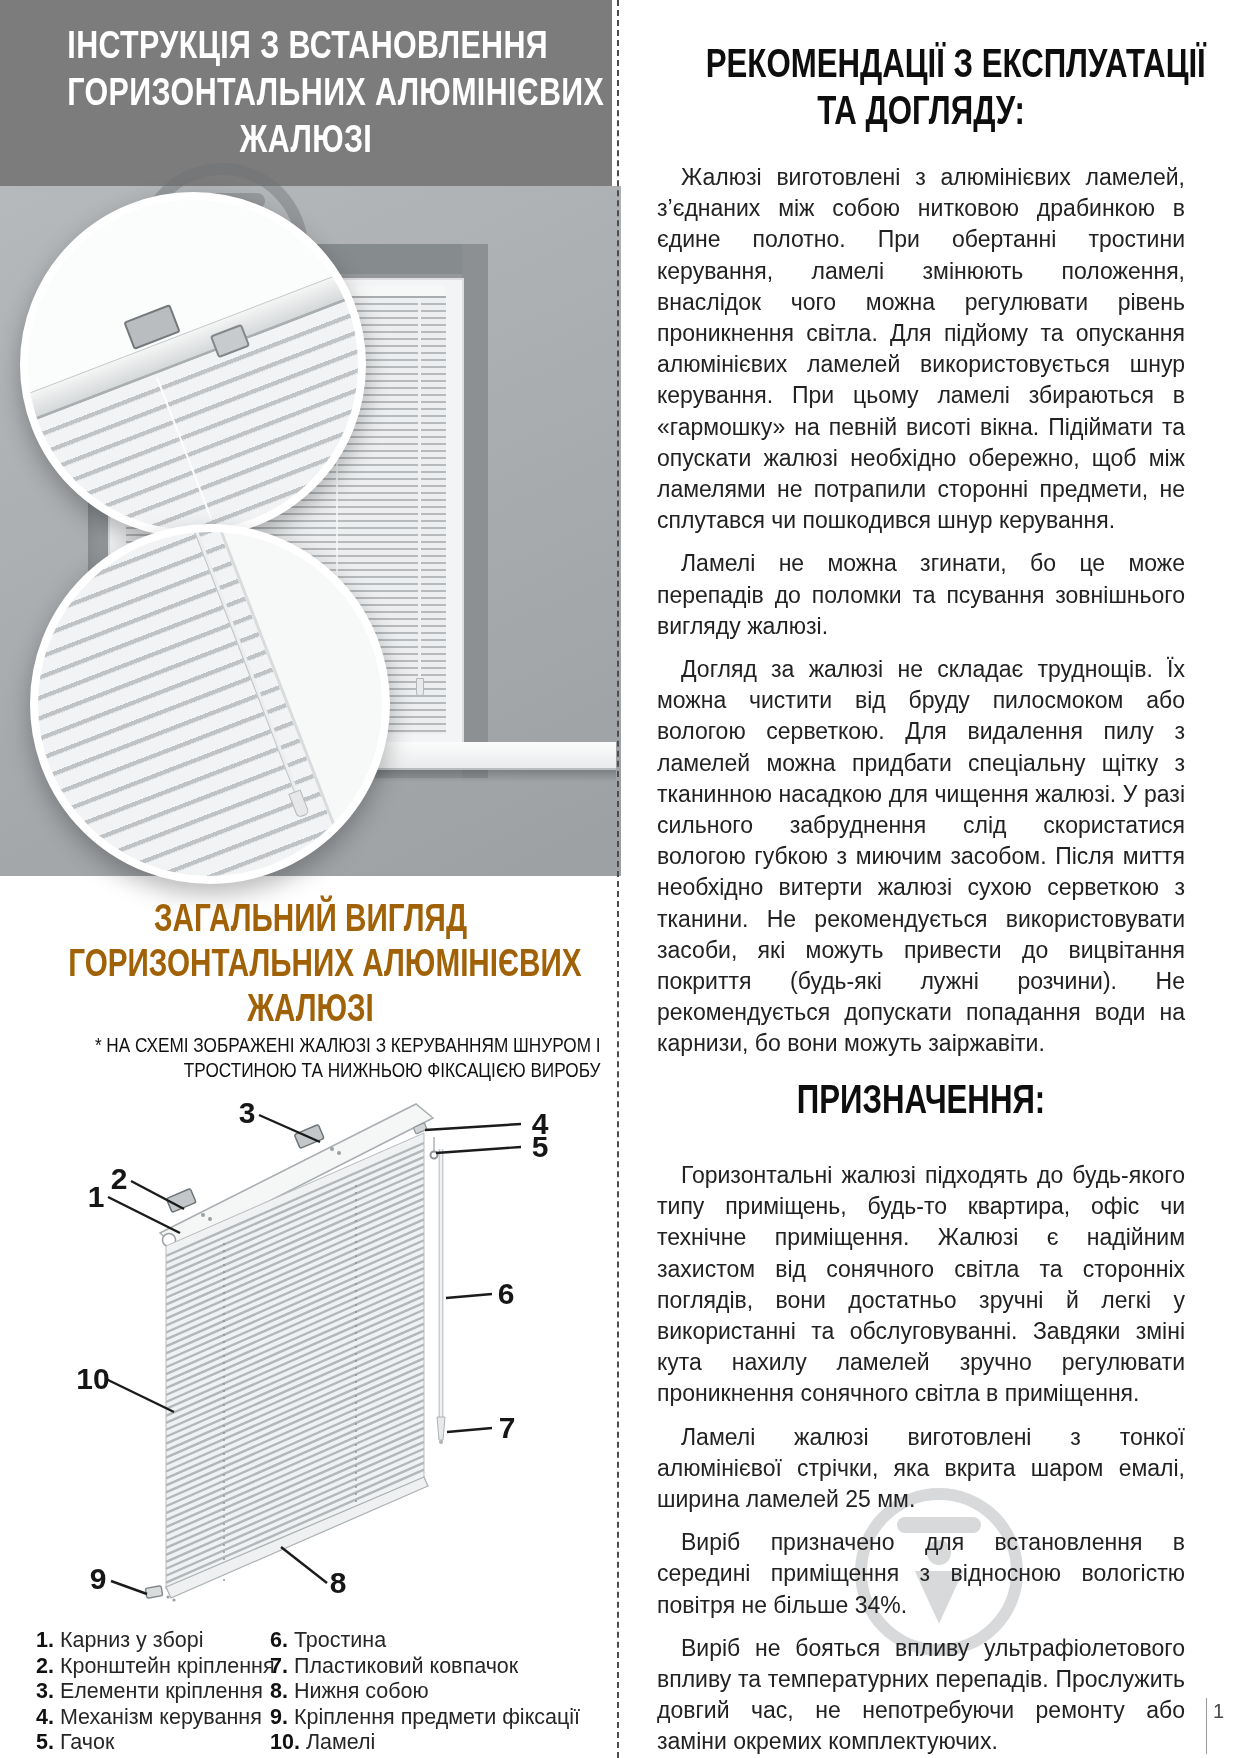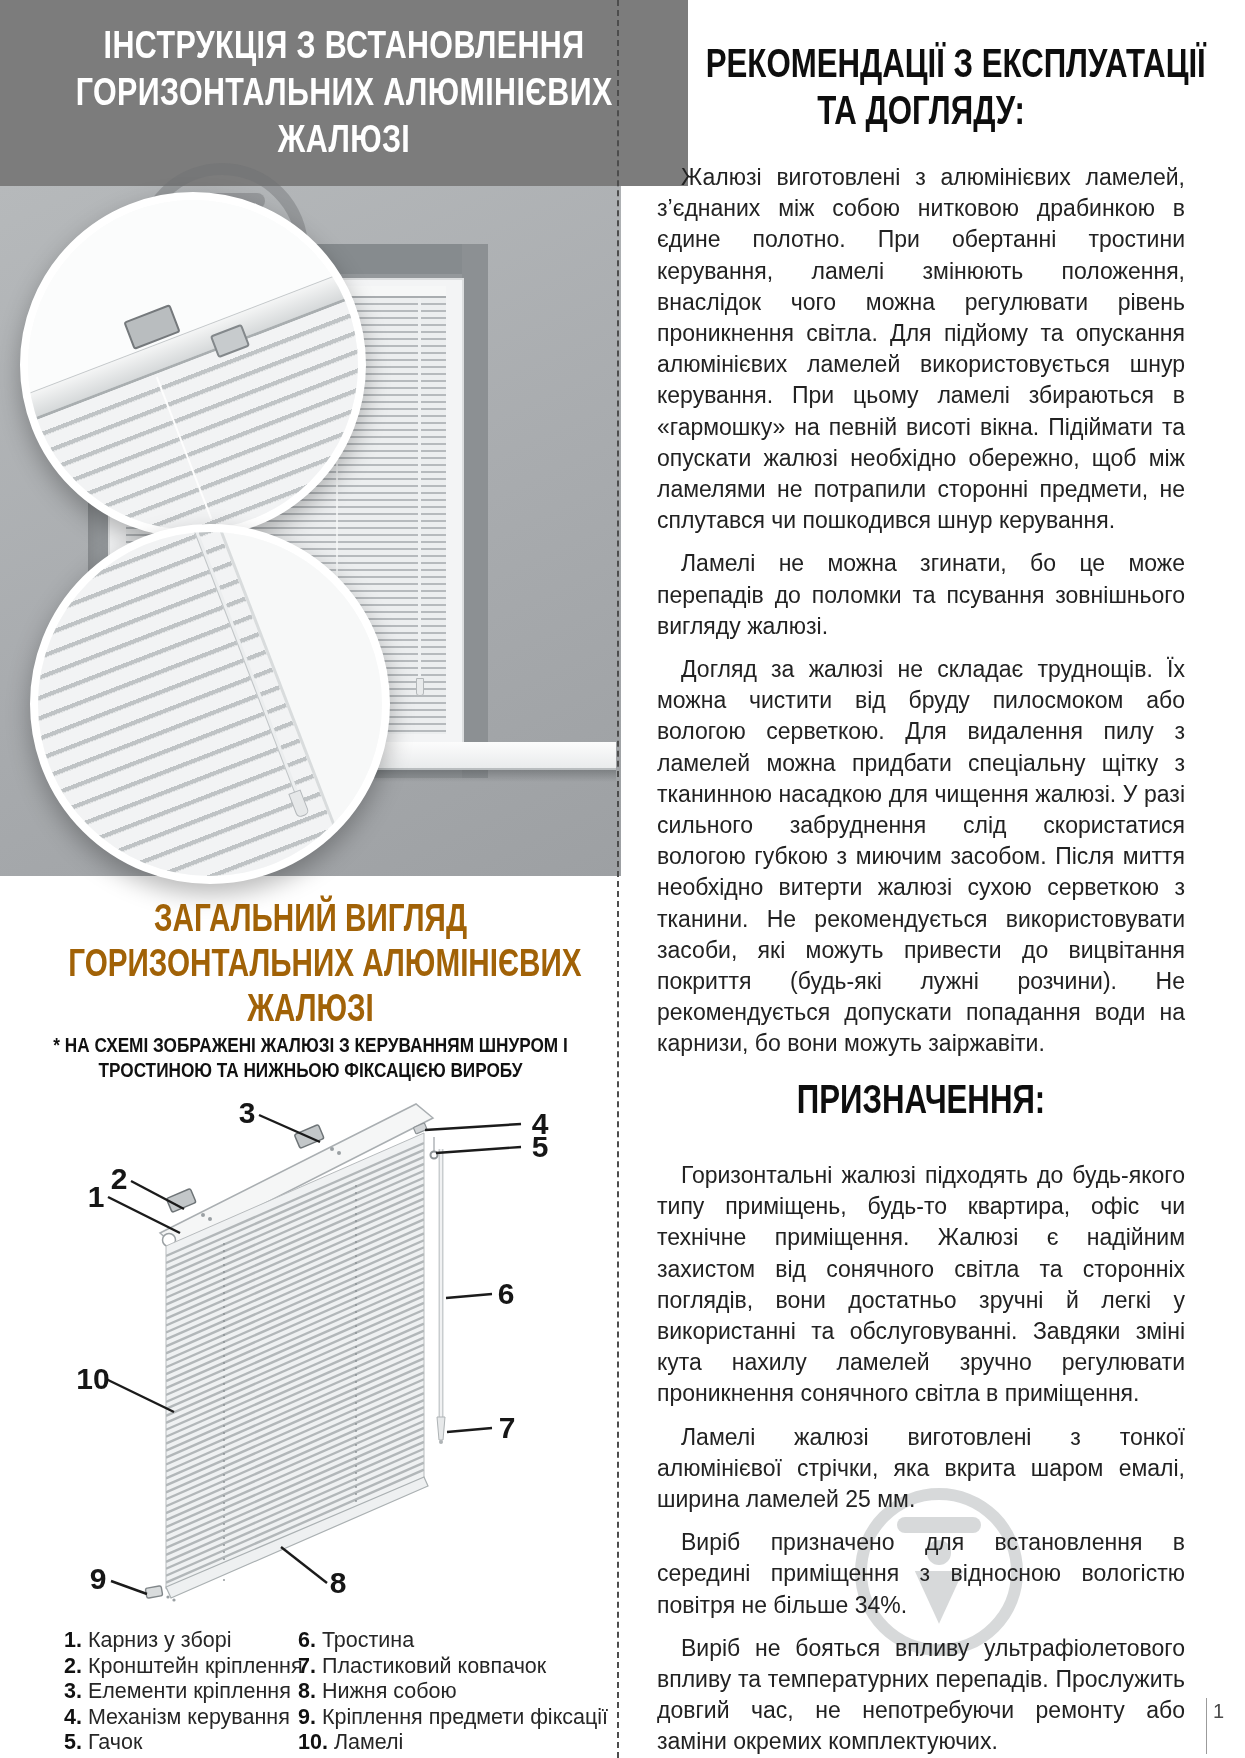--- a/index.html
+++ b/index.html
@@ -3,21 +3,21 @@
 <meta charset="utf-8">
 <style>
   html,body{margin:0;padding:0;background:#ffffff;}
   #page{position:relative;width:1245px;height:1758px;background:#ffffff;overflow:hidden;
         font-family:"Liberation Sans","DejaVu Sans",sans-serif;color:#1f1f1f;}
   .abs{position:absolute;}
   .cond{display:block;transform:scaleX(0.78);transform-origin:50% 50%;white-space:nowrap;}
   .cond85{display:block;transform:scaleX(0.86);transform-origin:50% 50%;white-space:nowrap;}
 
   
-  #hdr{left:0;top:0;width:688px;height:186px;background:#7c7c7c;}
+  #hdr{left:0;top:0;width:612px;height:186px;background:#7c7c7c;}
   #hdr .t{position:absolute;left:0;top:21px;width:100%;text-align:center;color:#ffffff;
           font-weight:700;font-size:39px;line-height:47px;letter-spacing:0.5px;}
 
   
   #photo{left:0;top:186px;width:621px;height:690px;background:linear-gradient(155deg,#b6b9bb 0%,#a8abae 55%,#9da0a3 100%);overflow:hidden;}
   .niche{position:absolute;left:88px;top:58px;width:400px;height:534px;background:#94989b;box-shadow:inset 0 10px 18px rgba(0,0,0,.18);}
   .niche-top{position:absolute;left:88px;top:58px;width:400px;height:30px;background:#868b8e;}
   .niche-right{position:absolute;left:462px;top:58px;width:26px;height:534px;background:#8c9093;}
   .frame{position:absolute;left:108px;top:92px;width:356px;height:470px;background:#f3f4f5;box-shadow:inset 0 0 0 2px #dcdedf;}
   .blind-rail{position:absolute;left:126px;top:100px;width:320px;height:10px;background:#f6f7f7;border-bottom:2px solid #a9adb0;}
@@ -60,31 +60,31 @@
   .c2-cord{position:absolute;left:58%;top:0;width:3px;height:70%;background:#eceeef;border-left:1px solid #c0c4c6;}
   .c2-tassel{position:absolute;left:57%;top:69%;width:11px;height:24px;background:#e6e8e9;border:1px solid #b3b7ba;border-radius:0 0 5px 5px;}
 
   
   #divider{left:617px;top:0;width:0;height:1758px;border-left:2px dashed #4d4d4d;}
   #pageno-line{left:1206px;top:1698px;width:1px;height:56px;background:#9b9b9b;}
   #pageno{left:1213px;top:1700px;font-size:20px;color:#4a4a4a;}
 
   
   #ov-title{left:0;top:896px;width:621px;text-align:center;font-weight:700;font-size:38px;line-height:45px;color:#a16207;}
-  #ov-note{left:0;top:1033px;width:621px;text-align:center;font-weight:700;font-size:20px;line-height:25px;color:#111;}
+  #ov-note{left:0;top:1033px;width:621px;text-align:right;font-weight:400;font-size:20px;line-height:25px;color:#111;padding-left:23px;}
 
   
   #diagram{left:0;top:1085px;width:560px;height:530px;}
   #diagram text{font-family:"Liberation Sans","DejaVu Sans",sans-serif;font-weight:700;font-size:30px;fill:#161616;}
 
   
   .legend{top:1628px;font-size:21.5px;line-height:25.5px;color:#262626;}
   #legend1{left:36px;width:232px;}
   #legend2{left:270px;width:310px;}
-  .legend .row{white-space:nowrap;margin-left:28px;}
+  .legend .row{white-space:nowrap;}
   .legend .num{font-weight:700;color:#111;}
 
   
   .rtitle{width:552px;left:645px;text-align:center;font-weight:700;color:#0e0e0e;font-size:40px;line-height:47px;}
   #care-title{top:40px;}
   #purpose-title{top:1076px;}
   .rtext{left:645px;width:552px;font-size:23px;line-height:31.2px;text-align:justify;color:#222;}
   .rtext p{margin:12px;text-indent:24px;}
   #care-text{top:150px;}
   #purpose-text{top:1148px;}

